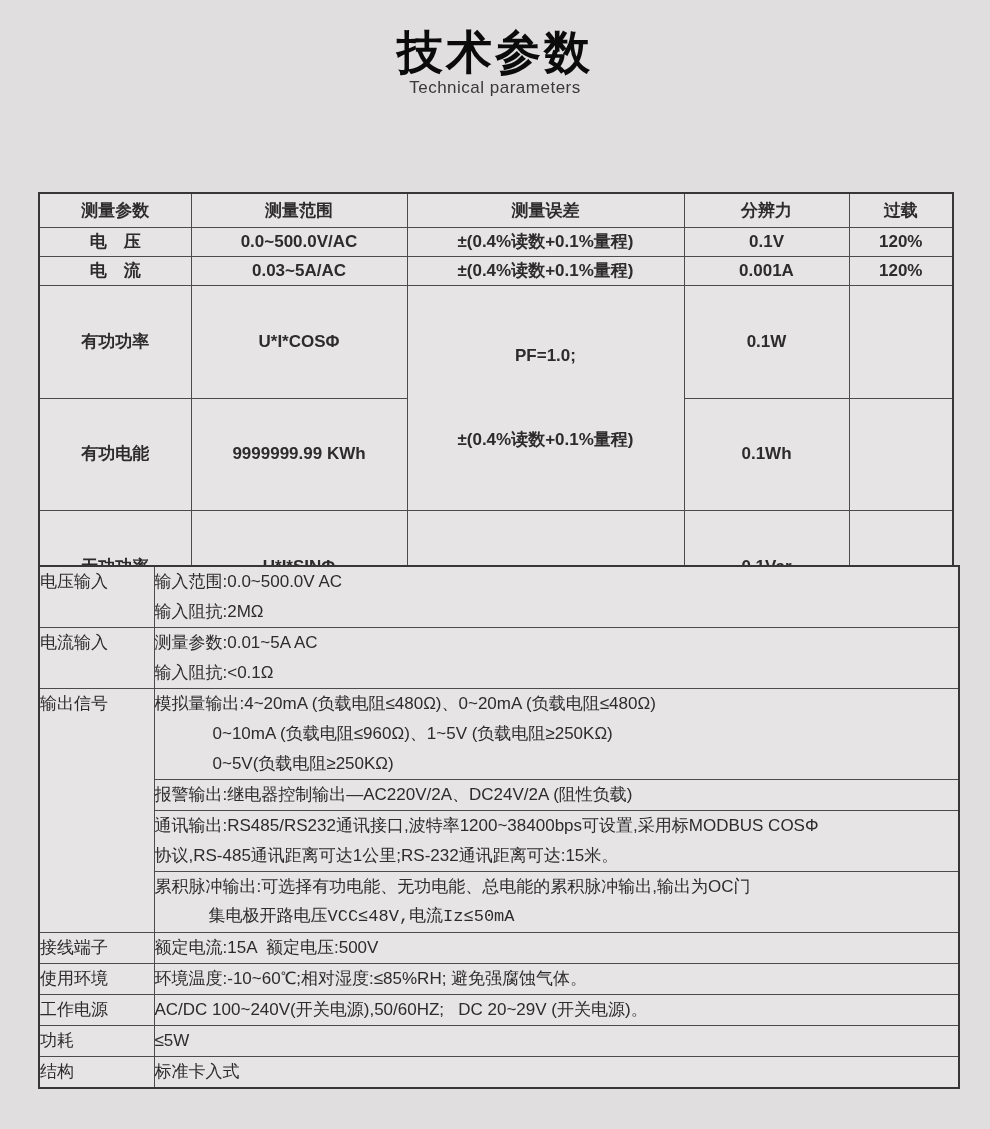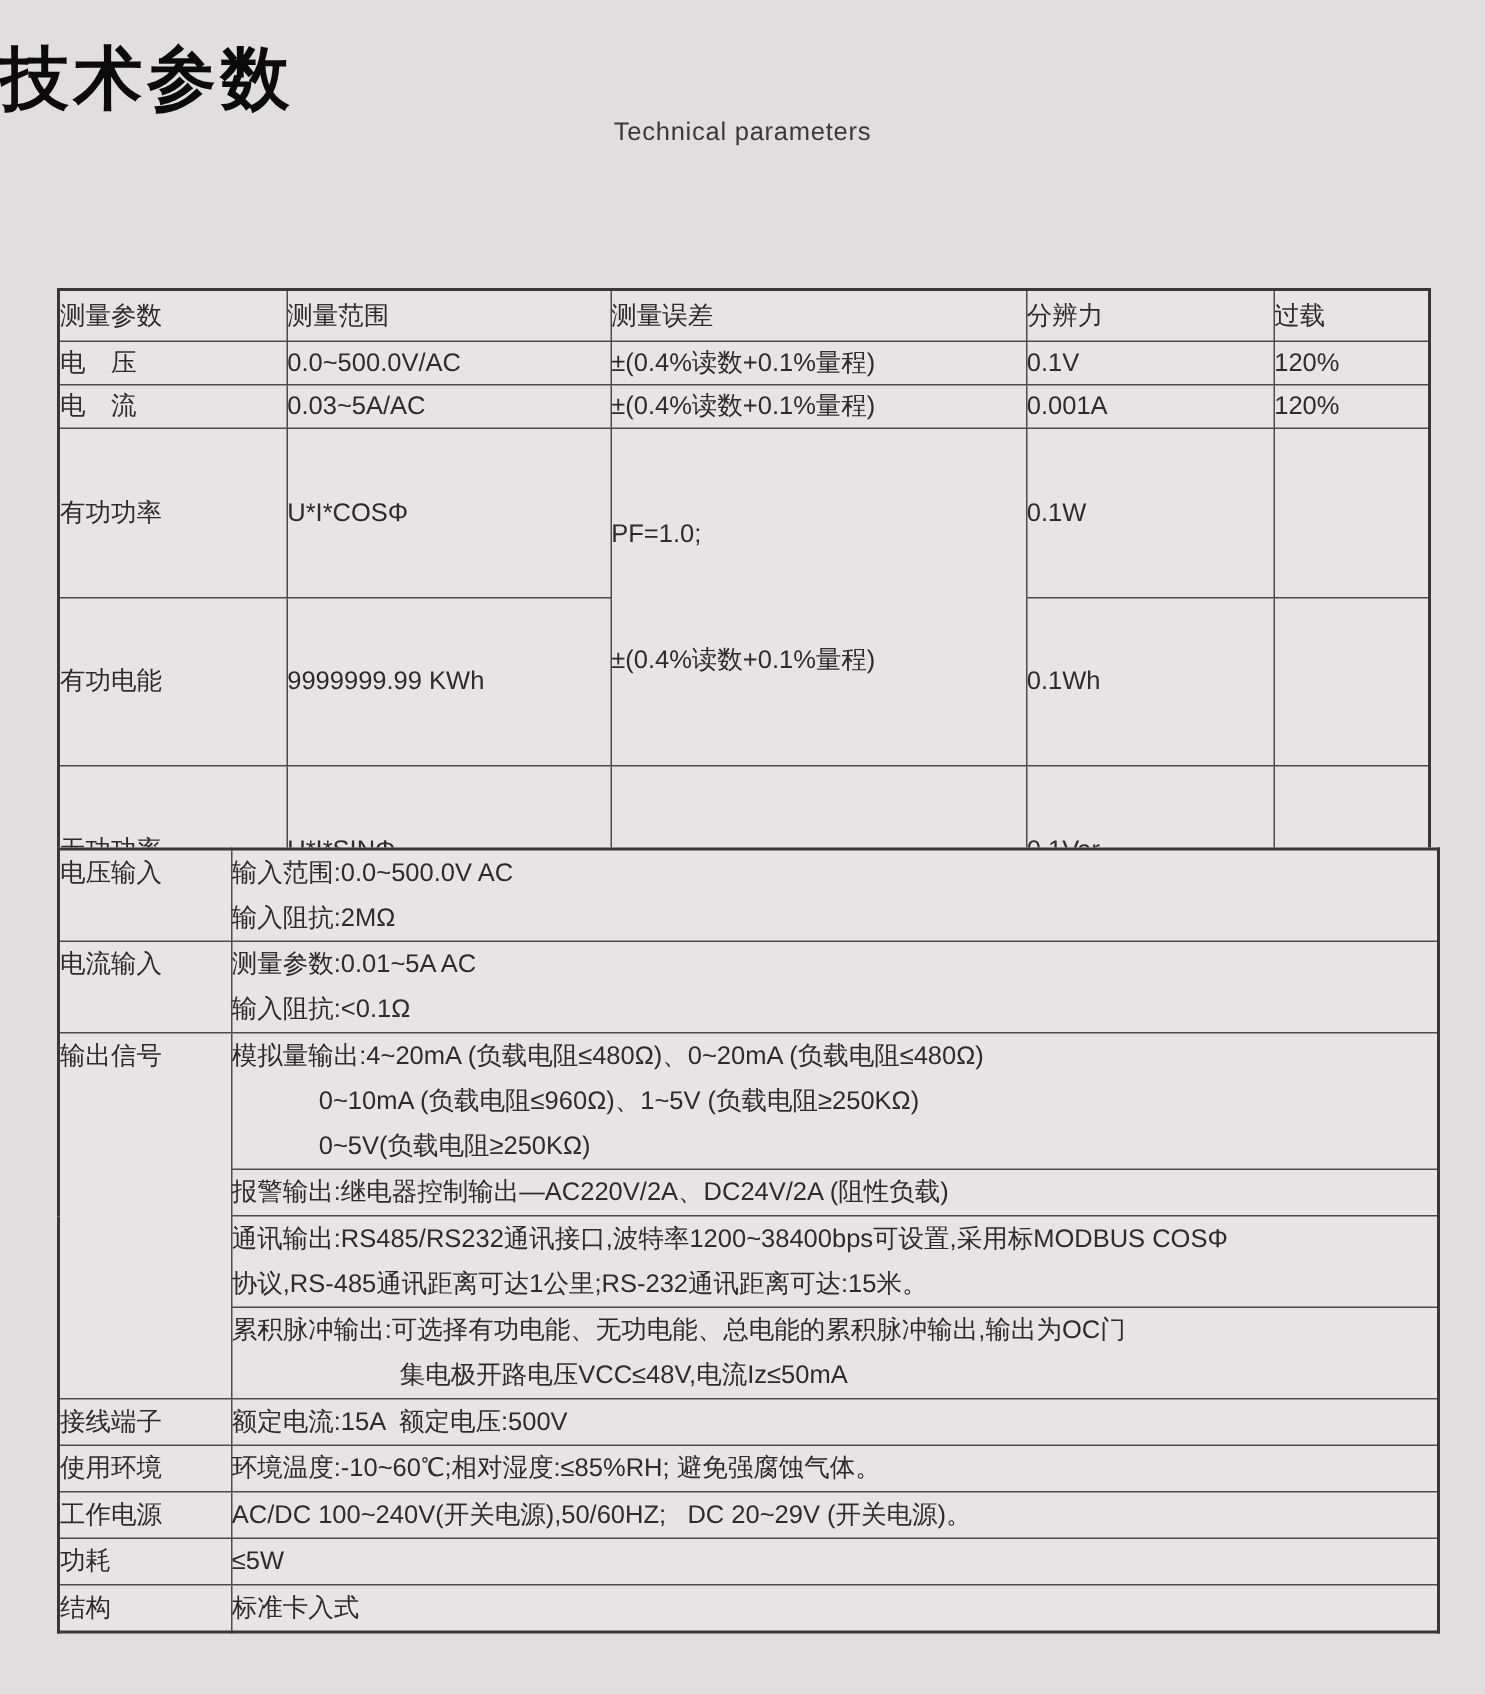--- a/index.html
+++ b/index.html
@@ -6,35 +6,35 @@
   body{
     width:990px;height:1129px;
     background:#e0dede;
     font-family:"Liberation Sans",sans-serif;
     color:#2d2b2b;
     position:relative;
     overflow:hidden;
   }
   .page-title{
     position:absolute;top:22px;left:0;width:990px;
-    text-align:left;font-size:46px;font-weight:800;
+    text-align:center;font-size:46px;font-weight:800;
     color:#0b0b0b;letter-spacing:3px;
   }
   .page-subtitle{
     position:absolute;top:78px;left:0;width:990px;
     text-align:center;font-size:17px;color:#3a3838;letter-spacing:.5px;
   }
   table{
     border-collapse:collapse;position:absolute;
     background:#e6e4e4;table-layout:fixed;
   }
   .t1{left:38px;top:192px;border:2px solid #383636;}
   .t1 th,.t1 td{
     border:1px solid #4c4a4a;
-    font-weight:normal;font-size:17px;text-align:left;
+    font-weight:bold;font-size:17px;text-align:center;
     padding:0;white-space:pre;overflow:visible;
   }
   .t1 th{height:33px;}
   .t1 td{height:28px;line-height:28px;}
   .c1{padding-left:24px;}
   .c2{padding-left:27px;}
   .c3{padding-left:38px;}
   .c4{padding-left:44px;}
   .c5{text-align:center;}
   .eline{height:28px;line-height:28px;white-space:pre;}
@@ -43,21 +43,21 @@
   .t2{left:38px;top:565px;border:2px solid #383636;}
   .t2 td{
     border:1px solid #4c4a4a;font-size:17px;
     padding:0;vertical-align:top;
   }
   .lab{padding-left:20px;line-height:30px;white-space:pre;margin-top:48px;}
   .val{padding-left:14px;}
   .vl{height:30px;line-height:30px;white-space:pre;}
   .ind-a{padding-left:58px;}
   .ind-b{}
-  .ind-c{padding-left:112px;}
+  .ind-c{padding-left:54px;font-family:Liberation Mono, monospace;}
 </style>
 </head>
 <body>
 
 <div class="page-title">技术参数</div>
 <div class="page-subtitle">Technical parameters</div>
 
 <table class="t1">
   <colgroup>
     <col style="width:152px">

